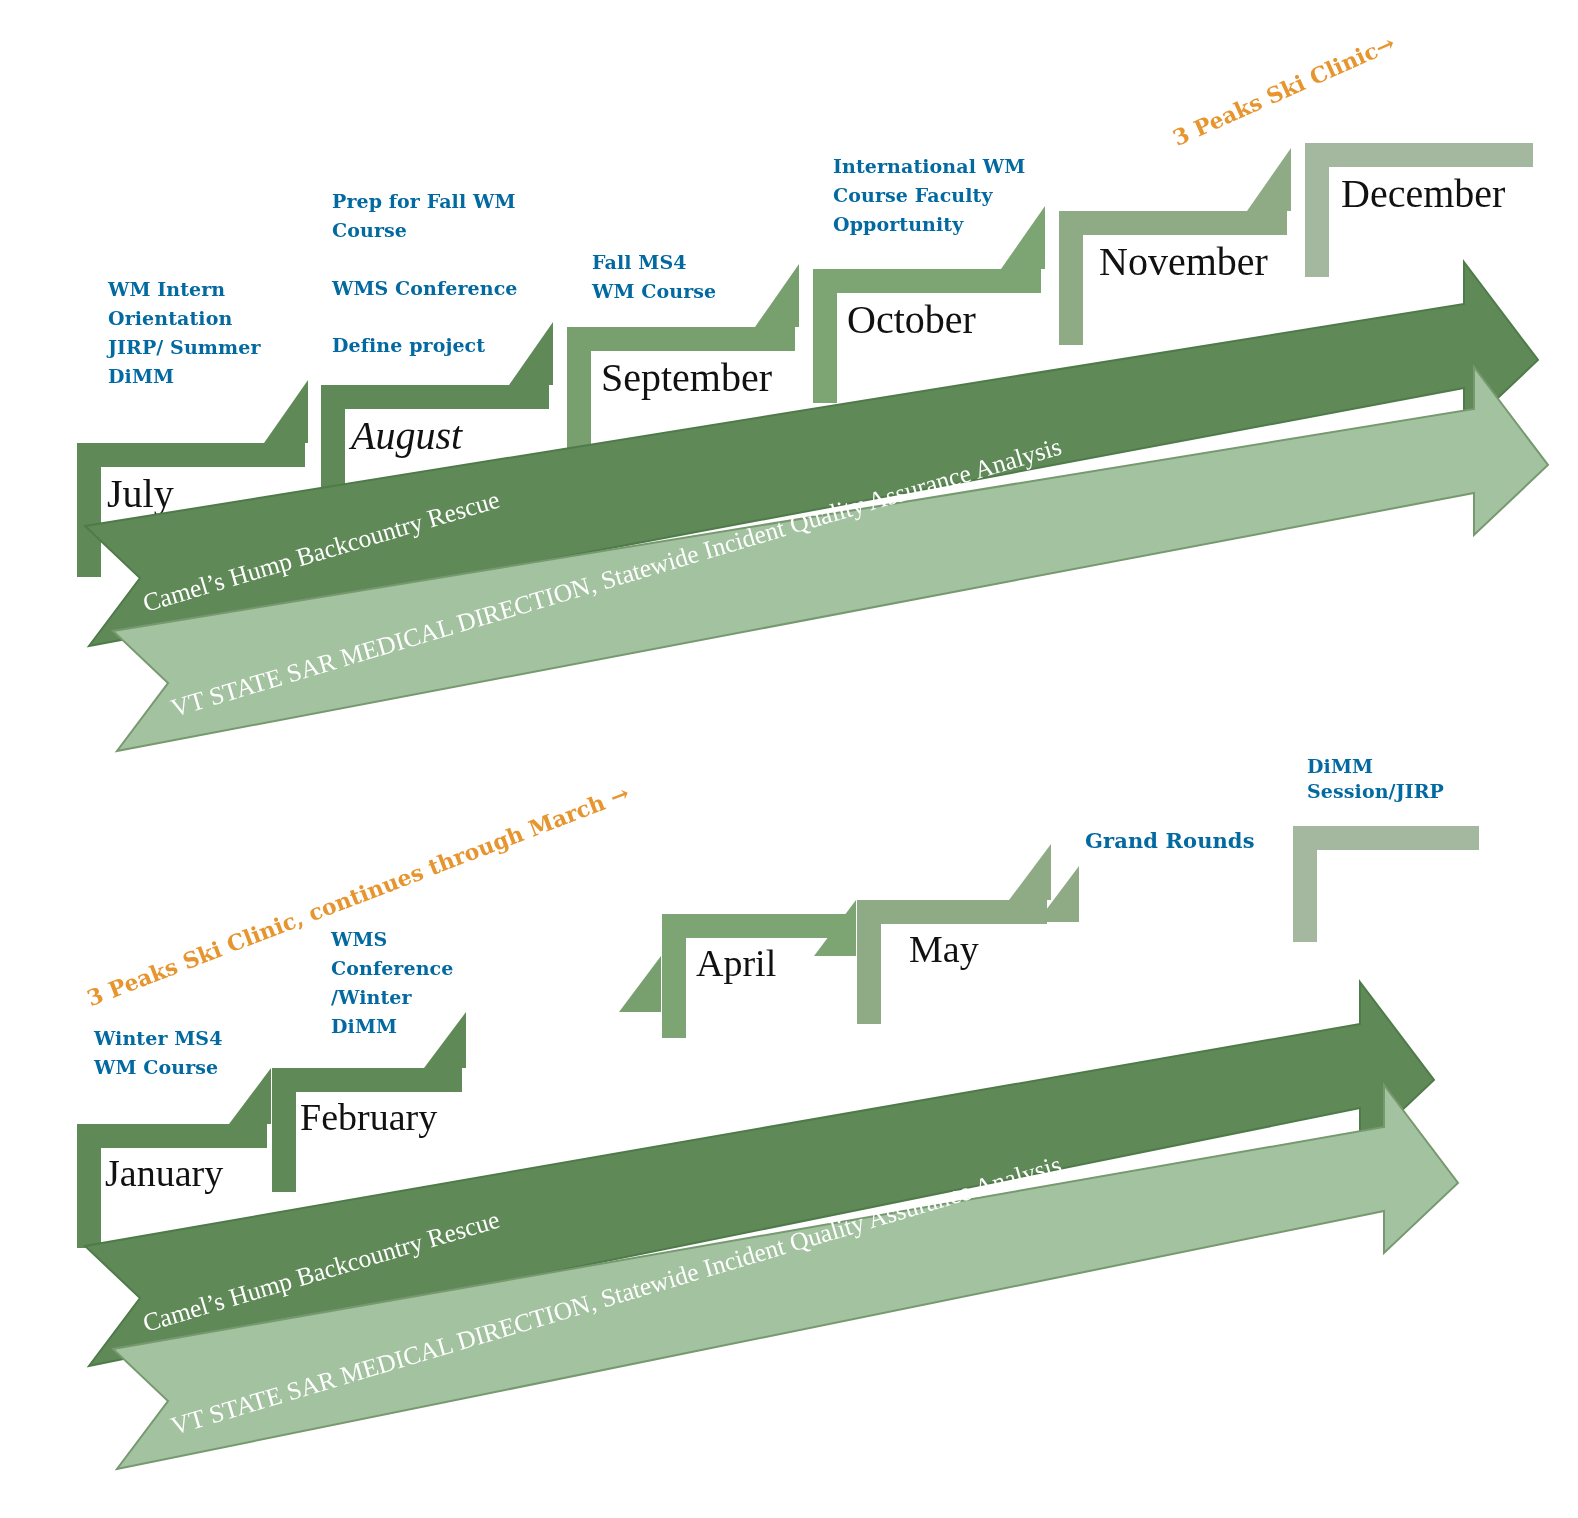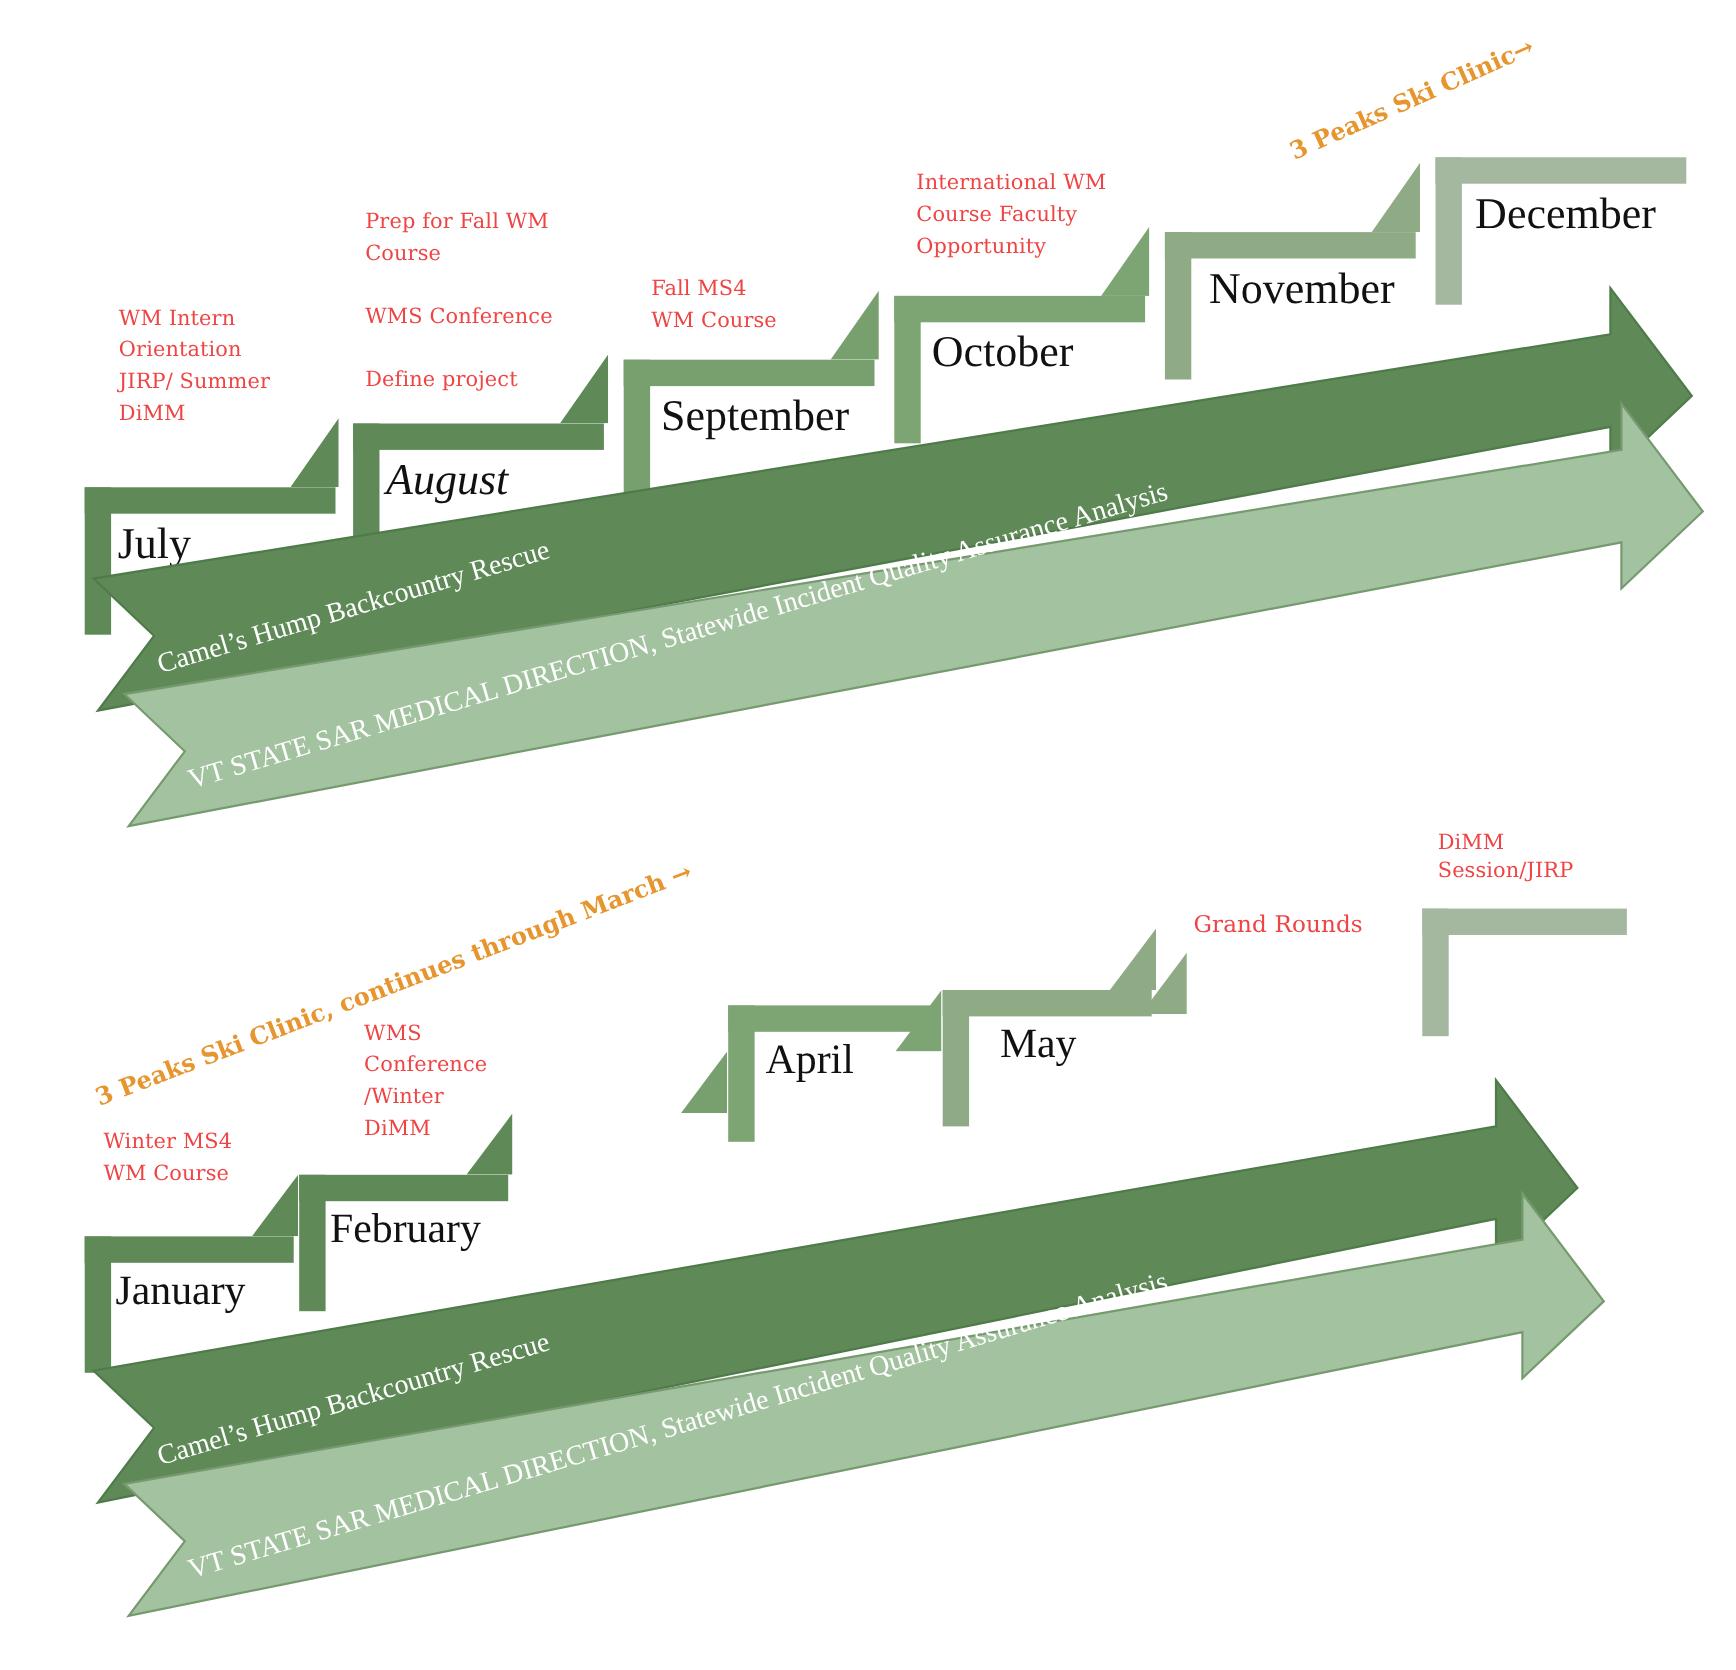--- a/index.html
+++ b/index.html
@@ -7,21 +7,21 @@
        font-family:"Liberation Serif", serif;}
   .stage{position:absolute;left:0;top:0;width:1578px;height:1518px;}
 
   
   .step{position:absolute;}
   .step .vbar{position:absolute;left:0;top:0;}
   .step .hbar{position:absolute;left:0;top:0;}
   .step .mlabel{position:absolute;white-space:nowrap;
       font-family:"Liberation Serif", serif;font-weight:400;color:#111111;}
   .notes{position:absolute;white-space:pre-line;
-      font-family:"DejaVu Serif", serif;font-weight:400;color:#ef4444;
+      font-family:"DejaVu Serif", serif;font-weight:700;color:#0369a1;
       font-size:19px;line-height:1.52;letter-spacing:.1px;}
 
   
   .ribbon{position:absolute;}
   .ribbon svg{display:block;overflow:visible;}
   .ribbon .rtext{font-family:"Liberation Serif", serif;
       fill:#ffffff;font-size:25.5px;}
 
   
   .orange{position:absolute;white-space:nowrap;

